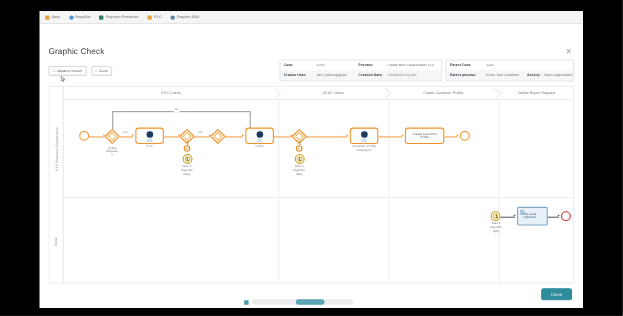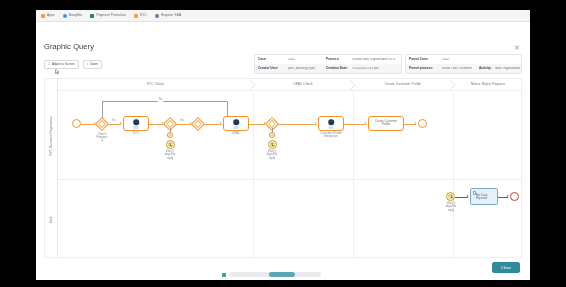--- a/index.html
+++ b/index.html
@@ -308,21 +308,21 @@
         <span class="bm-lbl">KYC</span>
       </div>
       <div class="bm">
         <div class="bm-ico" style="background:#5b7fa8;border-radius:50%"></div>
         <span class="bm-lbl">Register SBA</span>
       </div>
     </div>
 
     <div class="modal">
 
-      <div class="modal-title">Graphic Query</div>
+      <div class="modal-title">Graphic Check</div>
       <div class="modal-close">✕</div>
 
       <div class="toolbar">
         <div class="tb-btn">
           <span class="tb-ico">⛶</span>
           <span class="tb-lbl">Adjust to Screen</span>
         </div>
         <div class="tb-btn">
           <span class="tb-ico">⌕</span>
           <span class="tb-lbl">Zoom</span>

